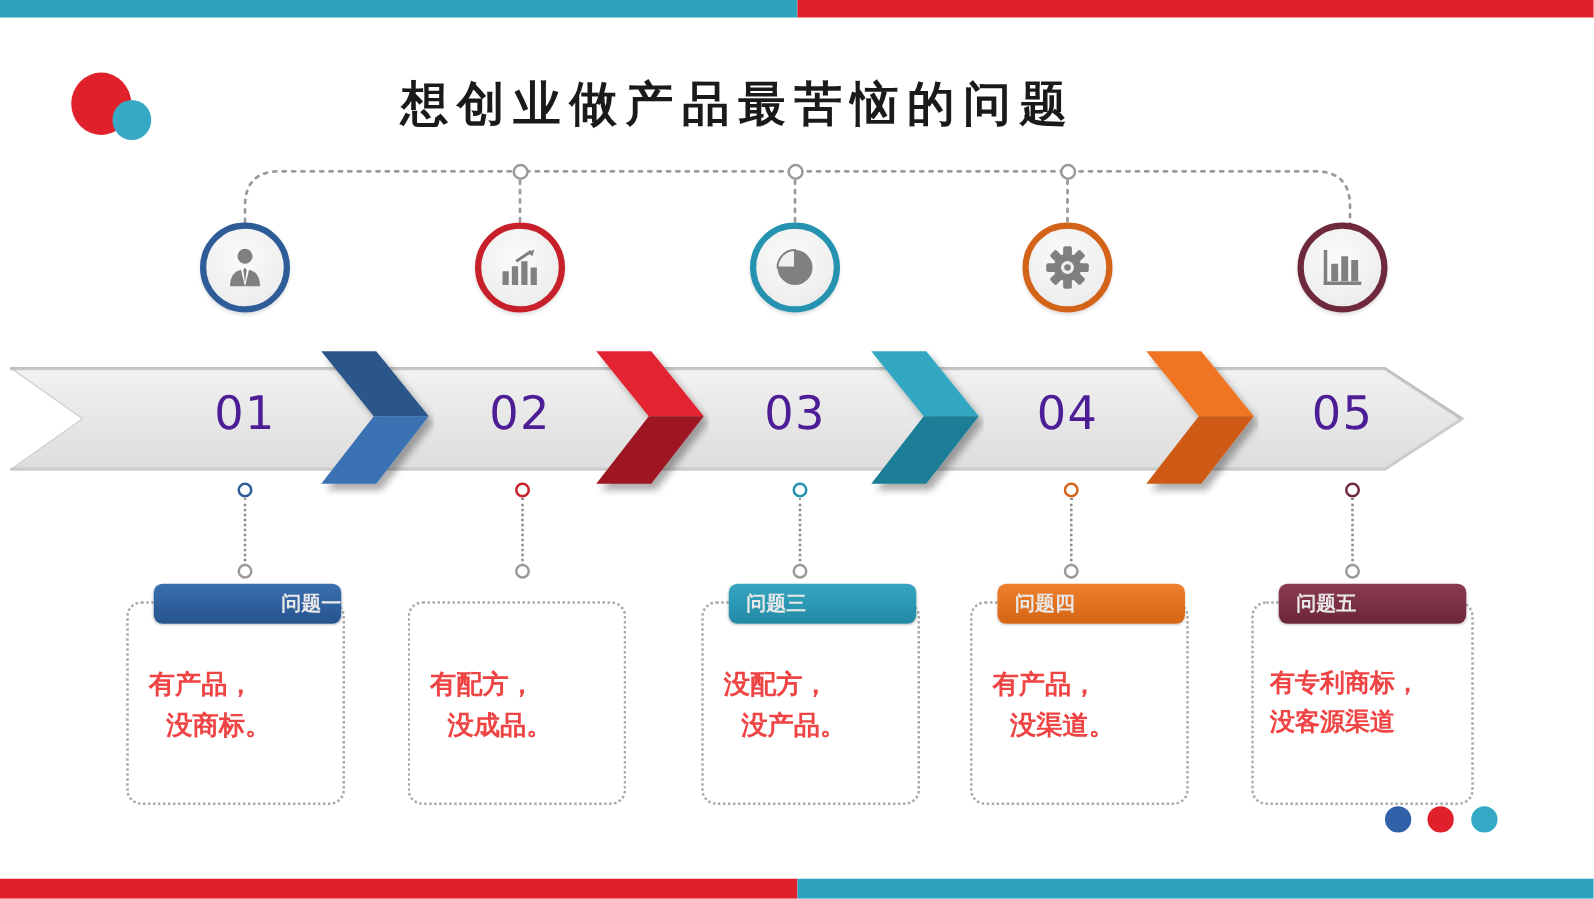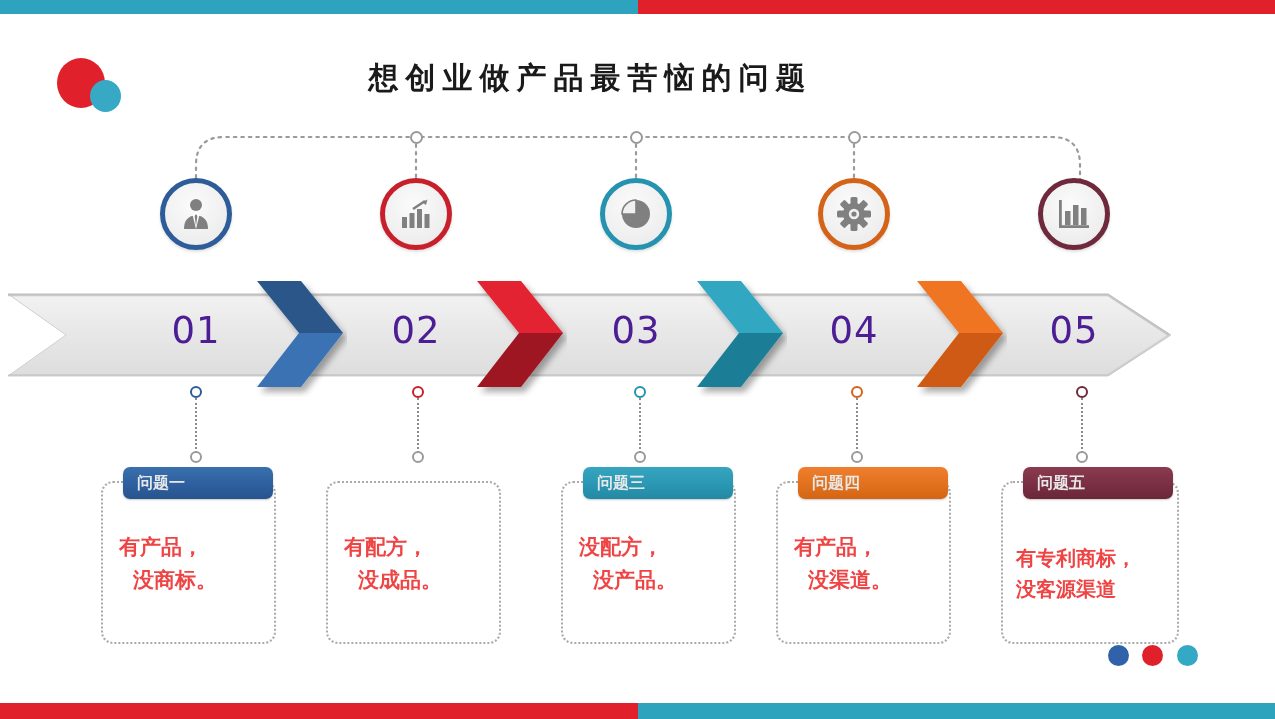--- a/index.html
+++ b/index.html
@@ -67,21 +67,21 @@
     border-radius: 50%;
     background: #37a9c4;
   }
 
   
   .title {
     position: absolute;
     left: 0; top: 58px;
     width: 1181px;
     text-align: center;
-    font-size: 30px;
+    font-size: 38px;
     font-weight: bold;
     color: #1a1a1a;
     letter-spacing: 7px;
     font-family: "DejaVu Sans", "Liberation Sans", sans-serif;
   }
 
   
   .rail { position: absolute; left: 0; top: 120px; width: 1275px; height: 90px; }
   .rail svg { display: block; }
   .rail-node {
@@ -368,21 +368,21 @@
 
 <div class="stem" style="left:856px; top:398px; height:55px;"></div>
 <div class="ring" style="left:851px; top:386px; border-color:#d4631a;"></div>
 <div class="ring" style="left:851px; top:451px; border-color:#9a9a9a;"></div>
 
 <div class="stem" style="left:1081px; top:398px; height:55px;"></div>
 <div class="ring" style="left:1076px; top:386px; border-color:#6e2a3c;"></div>
 <div class="ring" style="left:1076px; top:451px; border-color:#9a9a9a;"></div>
 
 <div class="card" style="left:101px; top:481px;">
-  <div class="card-head" style="background:linear-gradient(180deg,#3a6fad 0%,#2e5f9e 55%,#27548e 100%);">
+  <div class="card-head" style="background:linear-gradient(180deg,#3a6fad 0%,#2e5f9e 55%,#27548e 100%);justify-content:flex-end;">
     <span>问题一</span>
   </div>
   <div class="card-body">
     <span class="ln">有产品，</span>
     <span class="ln l2">没商标。</span>
   </div>
 </div>
 
 <div class="card" style="left:326px; top:481px;">
   <div class="card-body">
@@ -408,21 +408,21 @@
   <div class="card-body">
     <span class="ln">有产品，</span>
     <span class="ln l2">没渠道。</span>
   </div>
 </div>
 
 <div class="card" style="left:1001px; top:481px; width:178px;">
   <div class="card-head" style="background:linear-gradient(180deg,#8a3b50 0%,#7a2f43 55%,#6b2739 100%);">
     <span>问题五</span>
   </div>
-  <div class="card-body" style="font-size:20px; padding:0 13px;margin-top:12px;">
+  <div class="card-body" style="font-size:20px; padding:0 13px;">
     <span class="ln">有专利商标，</span>
     <span class="ln l2" style="padding-left:0;">没客源渠道</span>
   </div>
 </div>
 
 <div class="dots">
   <span style="background:#3161a8;"></span>
   <span style="background:#e0212b;"></span>
   <span style="background:#33a9c6;"></span>
 </div>

